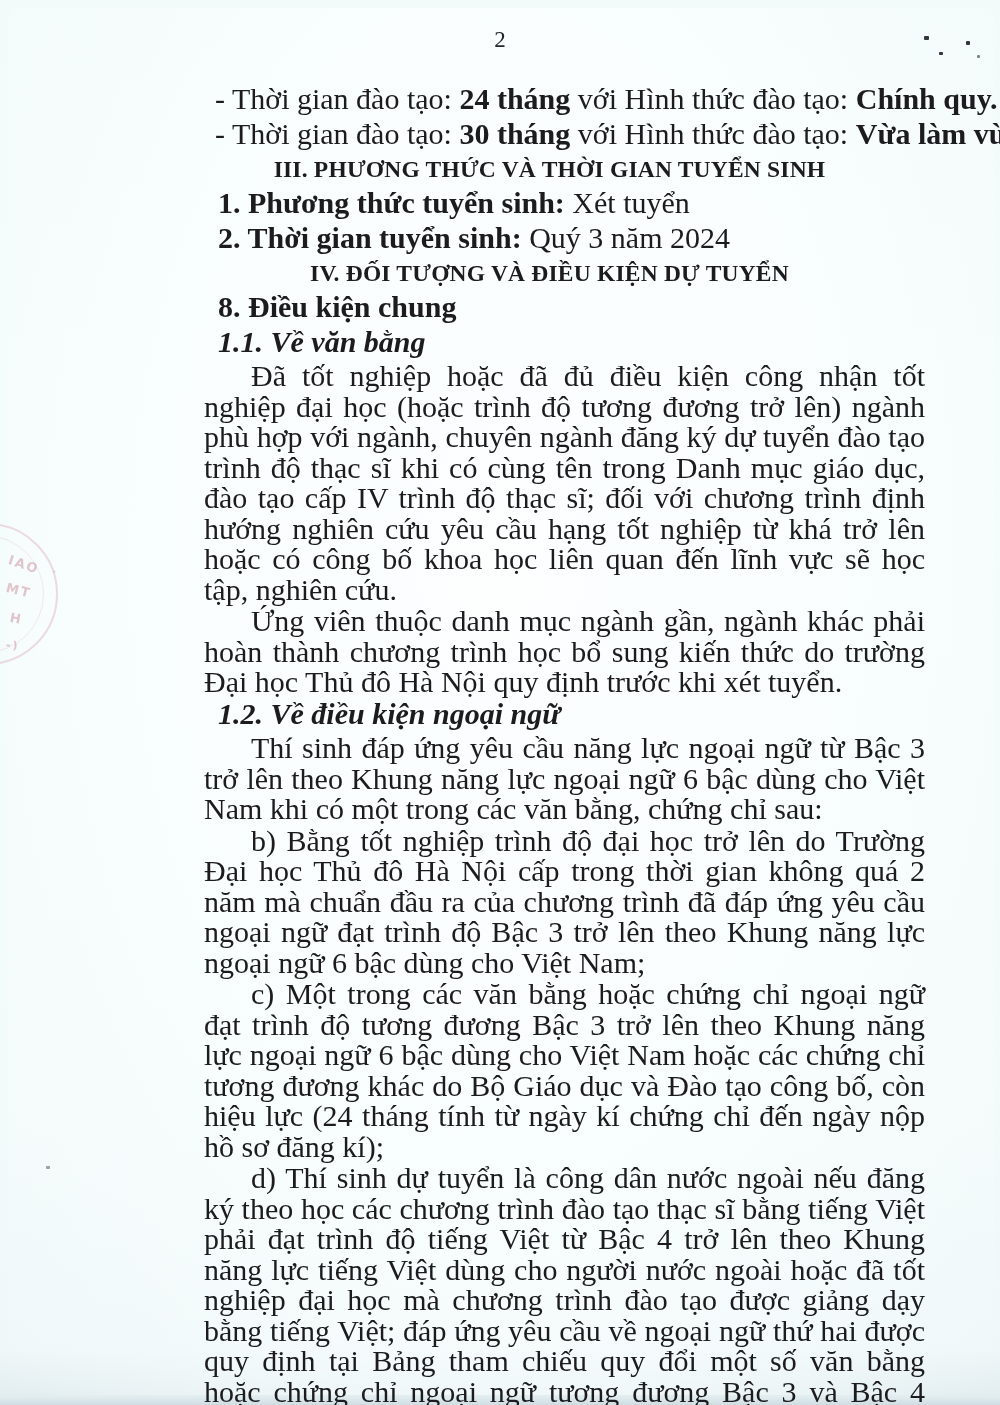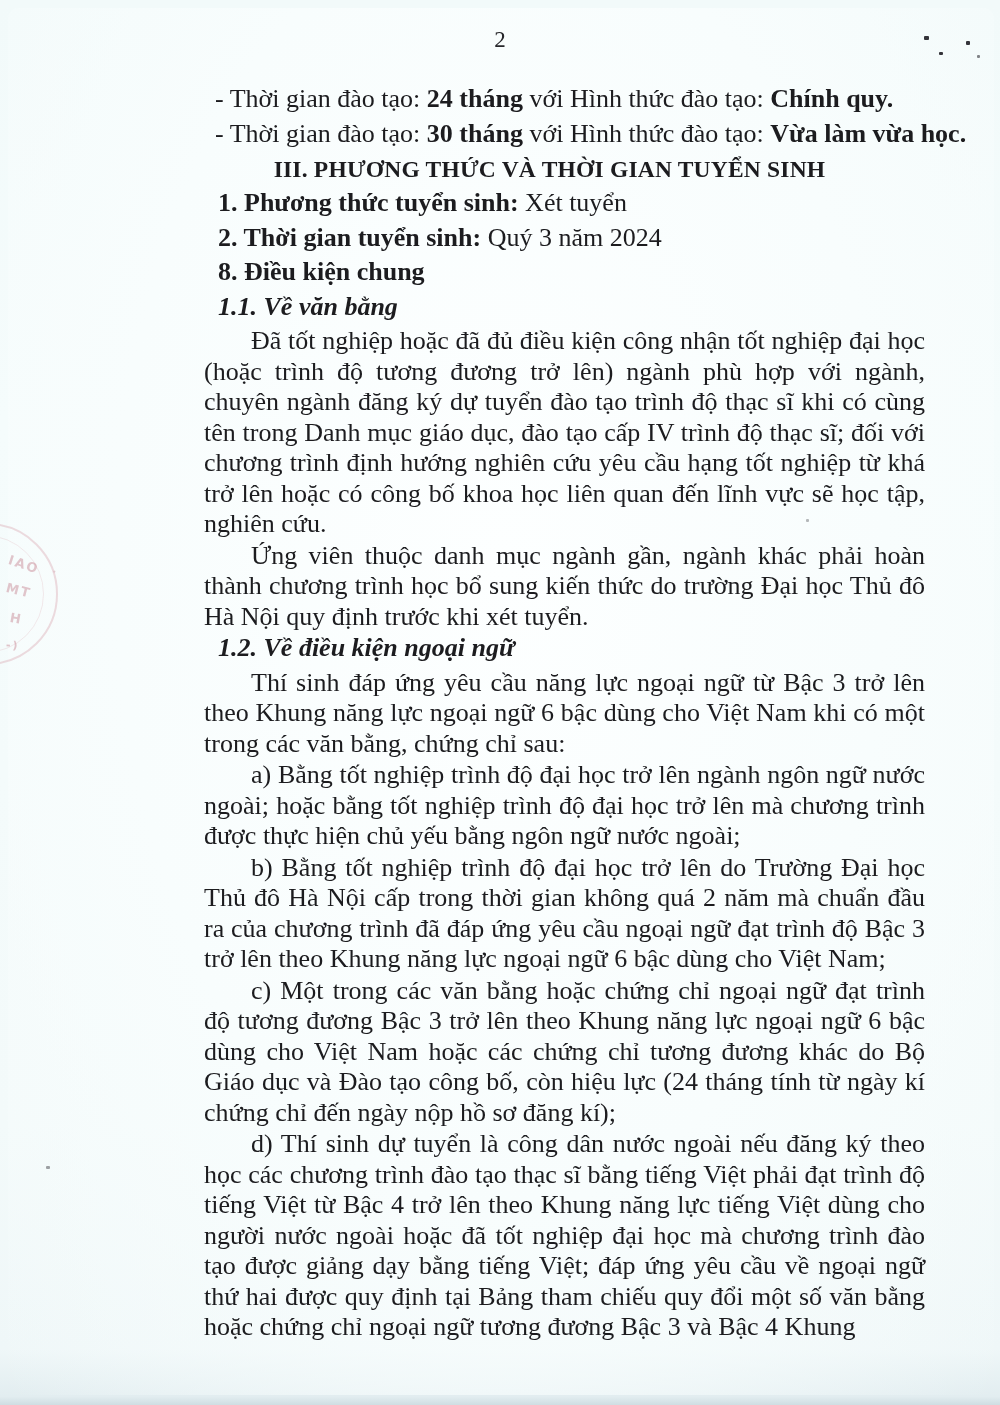--- a/index.html
+++ b/index.html
@@ -15,21 +15,21 @@
     background:radial-gradient(ellipse at 50% 40%,#fdffff 0%,#f8fdfd 55%,rgba(248,253,253,0) 100%);
     border-radius:10px;
   }
   .page-num{
     position:absolute;top:26px;left:0;width:1000px;text-align:center;
     font-size:23px;line-height:28px;color:#26262a;
   }
   .content{
     position:absolute;left:168px;top:84px;width:757px;
   }
-  .blk{font-size:26px;line-height:30.5px;color:#1c1c1f;}
+  .blk{font-size:30px;line-height:30.5px;color:#1c1c1f;}
   .blk .b{font-weight:bold;}
   .blk .i{font-style:italic;}
   .dash{margin-left:47px;margin-bottom:4px;white-space:nowrap;}
   .item{margin-left:50px;margin-bottom:4px;white-space:nowrap;}
   .h-roman{margin-left:6px;margin-bottom:3px;font-size:23.5px;line-height:32px;letter-spacing:0.2px;text-align:center;}
   .para{text-align:justify;text-indent:47px;margin-bottom:1px;margin-left:36px;}
   
   .stamp{position:absolute;left:0;top:515px;width:110px;height:165px;pointer-events:none;}
   .stamp-arc{
     position:absolute;left:-84px;top:8px;width:138px;height:138px;border-radius:50%;
@@ -64,27 +64,27 @@
 <div class="page-sheet"></div>
 
 <div class="page-num">2</div>
 
 <div class="content">
     <div class="blk dash"><span>- Thời gian đào tạo: </span><span class="b">24 tháng</span><span> với Hình thức đào tạo: </span><span class="b">Chính quy.</span></div>
     <div class="blk dash"><span>- Thời gian đào tạo: </span><span class="b">30 tháng</span><span> với Hình thức đào tạo: </span><span class="b">Vừa làm vừa học.</span></div>
     <div class="blk h-roman"><span class="b">III. PHƯƠNG THỨC VÀ THỜI GIAN TUYỂN SINH</span></div>
     <div class="blk item"><span class="b">1. Phương thức tuyển sinh: </span><span>Xét tuyển</span></div>
     <div class="blk item"><span class="b">2. Thời gian tuyển sinh: </span><span>Quý 3 năm 2024</span></div>
+    <div class="blk h-roman"><span class="b">IV. ĐỐI TƯỢNG VÀ ĐIỀU KIỆN DỰ TUYỂN</span></div>
     <div class="blk item"><span class="b">8. Điều kiện chung</span></div>
     <div class="blk item"><span class="b i">1.1. Về văn bằng</span></div>
     <div class="blk para"><span>Đã tốt nghiệp hoặc đã đủ điều kiện công nhận tốt nghiệp đại học (hoặc trình độ tương đương trở lên) ngành phù hợp với ngành, chuyên ngành đăng ký dự tuyển đào tạo trình độ thạc sĩ khi có cùng tên trong Danh mục giáo dục, đào tạo cấp IV trình độ thạc sĩ; đối với chương trình định hướng nghiên cứu yêu cầu hạng tốt nghiệp từ khá trở lên hoặc có công bố khoa học liên quan đến lĩnh vực sẽ học tập, nghiên cứu.</span></div>
     <div class="blk para"><span>Ứng viên thuộc danh mục ngành gần, ngành khác phải hoàn thành chương trình học bổ sung kiến thức do trường Đại học Thủ đô Hà Nội quy định trước khi xét tuyển.</span></div>
     <div class="blk item"><span class="b i">1.2. Về điều kiện ngoại ngữ</span></div>
     <div class="blk para"><span>Thí sinh đáp ứng yêu cầu năng lực ngoại ngữ từ Bậc 3 trở lên theo Khung năng lực ngoại ngữ 6 bậc dùng cho Việt Nam khi có một trong các văn bằng, chứng chỉ sau:</span></div>
-    <div class="blk para"><span>a) Bằng tốt nghiệp trình độ đại học trở lên ngành ngôn ngữ nước ngoài; hoặc bằng tốt nghiệp trình độ đại học trở lên mà chương trình được thực hiện chủ yếu bằng ngôn ngữ nước ngoài;</span></div>
     <div class="blk para"><span>b) Bằng tốt nghiệp trình độ đại học trở lên do Trường Đại học Thủ đô Hà Nội cấp trong thời gian không quá 2 năm mà chuẩn đầu ra của chương trình đã đáp ứng yêu cầu ngoại ngữ đạt trình độ Bậc 3 trở lên theo Khung năng lực ngoại ngữ 6 bậc dùng cho Việt Nam;</span></div>
     <div class="blk para"><span>c) Một trong các văn bằng hoặc chứng chỉ ngoại ngữ đạt trình độ tương đương Bậc 3 trở lên theo Khung năng lực ngoại ngữ 6 bậc dùng cho Việt Nam hoặc các chứng chỉ tương đương khác do Bộ Giáo dục và Đào tạo công bố, còn hiệu lực (24 tháng tính từ ngày kí chứng chỉ đến ngày nộp hồ sơ đăng kí);</span></div>
     <div class="blk para"><span>d) Thí sinh dự tuyển là công dân nước ngoài nếu đăng ký theo học các chương trình đào tạo thạc sĩ bằng tiếng Việt phải đạt trình độ tiếng Việt từ Bậc 4 trở lên theo Khung năng lực tiếng Việt dùng cho người nước ngoài hoặc đã tốt nghiệp đại học mà chương trình đào tạo được giảng dạy bằng tiếng Việt; đáp ứng yêu cầu về ngoại ngữ thứ hai được quy định tại Bảng tham chiếu quy đổi một số văn bằng hoặc chứng chỉ ngoại ngữ tương đương Bậc 3 và Bậc 4 Khung</span></div>
   </div>
 
 <div class="stamp">
   <div class="stamp-arc"></div>
   <div class="stamp-arc2"></div>
   <span class="frag f1">IAO</span>
   <span class="frag f2">MT</span>

